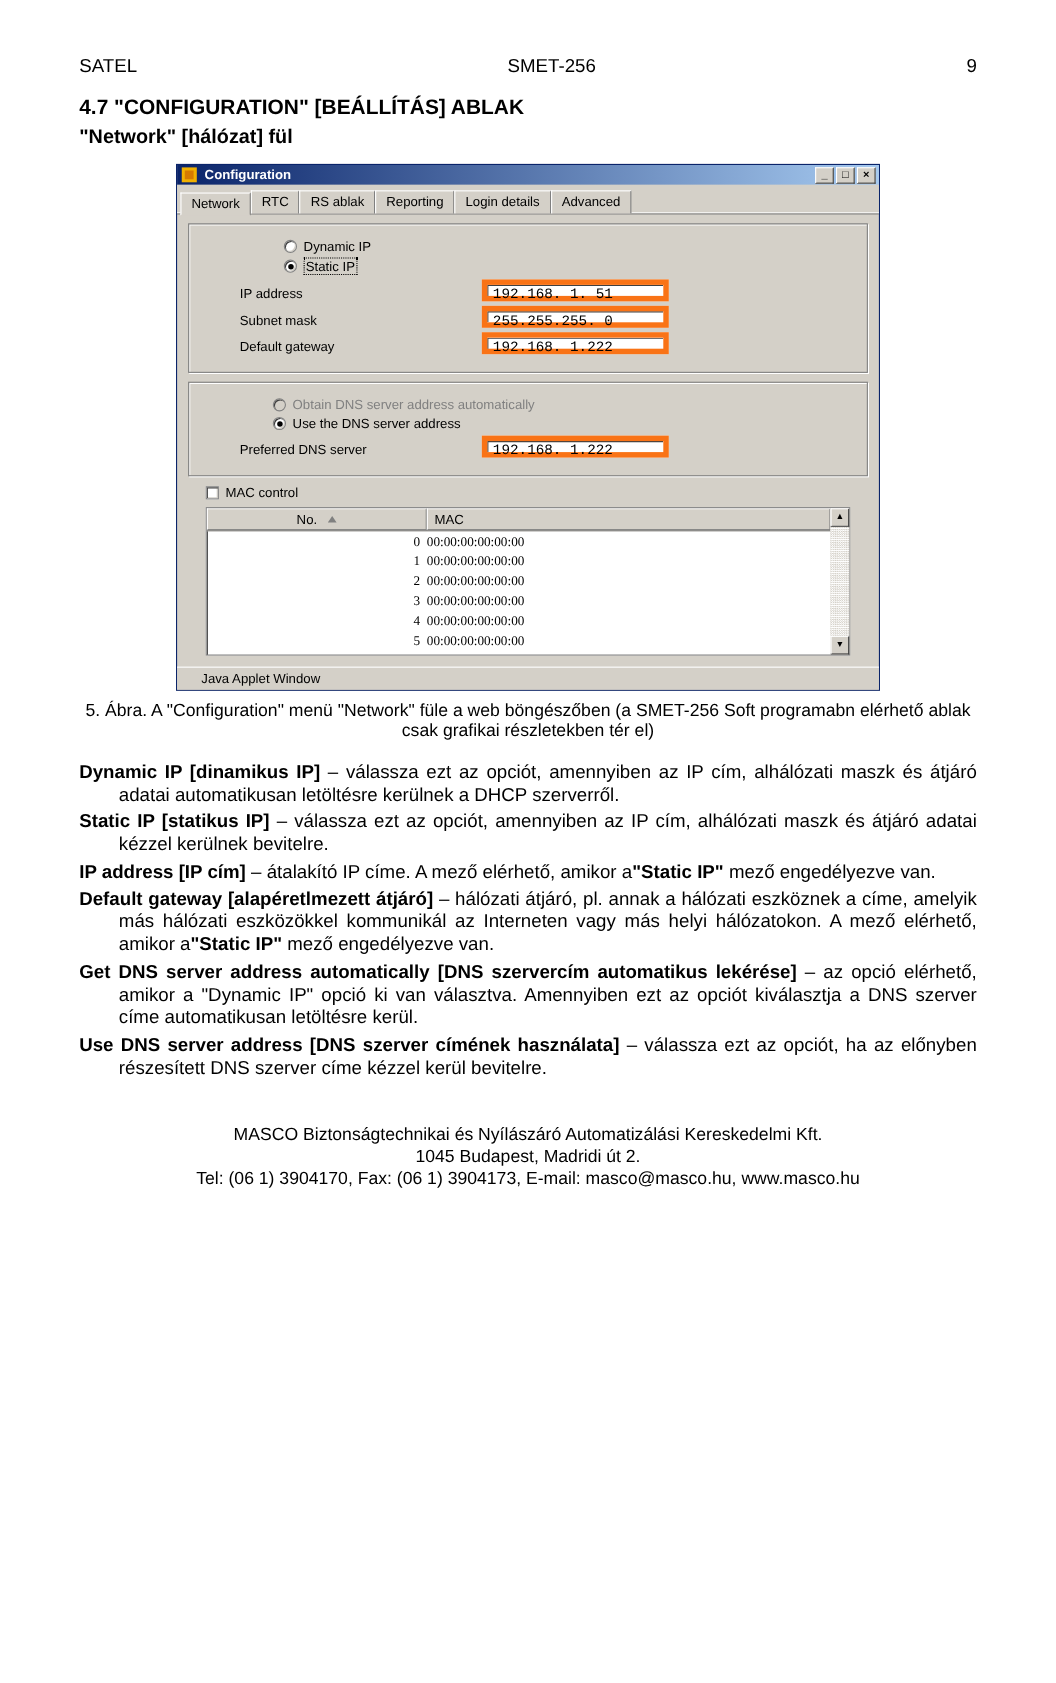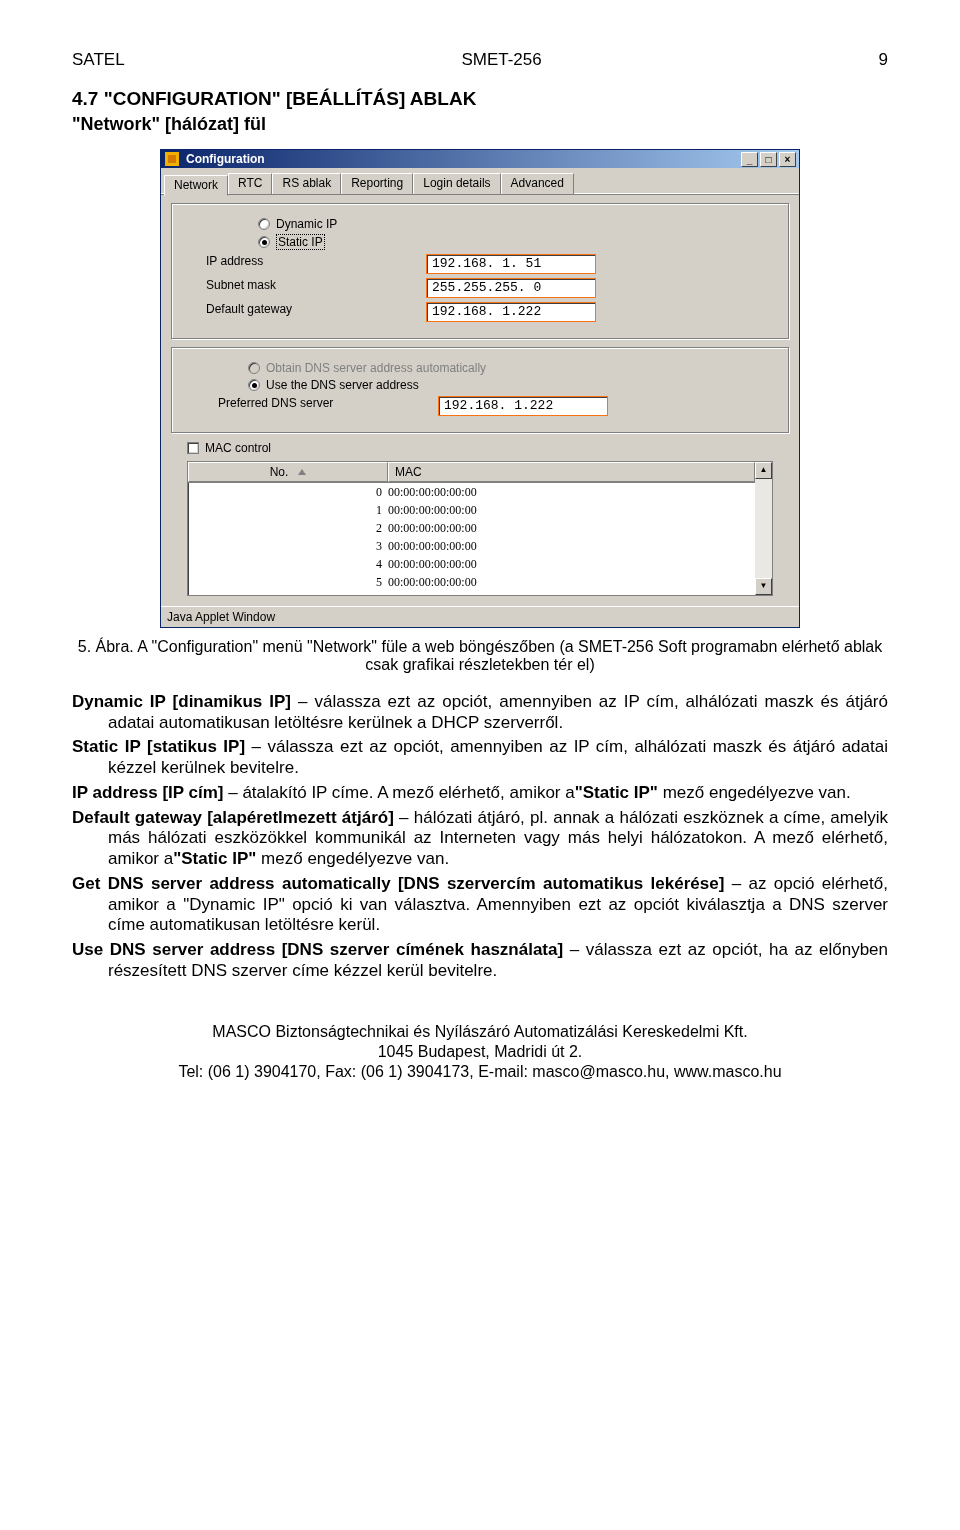--- a/index.html
+++ b/index.html
@@ -81,24 +81,24 @@
     width: 12px; height: 12px; border: 1px solid #808080; background: #fff;
     display: inline-flex; align-items: center; justify-content: center;
   }
   .radio { border-radius: 50%; box-shadow: inset 1px 1px 0 #404040, inset -1px -1px 0 #d4d0c8; }
   .radio.sel::after { content: ""; width: 5px; height: 5px; background: #000; border-radius: 50%; }
   .chk { box-shadow: inset 1px 1px 0 #404040, inset -1px -1px 0 #d4d0c8; }
   .disabled { color: #808080; }
   .disabled .radio { background: #d4d0c8; }
   .dashedfocus { border: 1px dotted #000; padding: 0 1px; }
 
-  .fieldrow { display: flex; align-items: flex-start; margin: 4px 0 4px 18px; }
+  .fieldrow { display: flex; align-items: flex-end; margin: 4px 0 4px 30px; }
   .fieldlbl { width: 220px; }
   .input {
-    background: #fff; border: 1px solid #f97316;
+    background: #fff; border: 5px solid #f97316;
     box-shadow: inset 1px 1px 0 #404040;
     height: 20px; padding: 1px 5px;
     font-family: 'Courier New', monospace; font-size: 13px;
     width: 170px;
   }
 
   .grp2 .radiorow { margin-left: 60px; }
   .grp2 .fieldrow { margin-left: 30px; }
 
   .mac-section { padding: 0 16px 4px; }
@@ -125,21 +125,21 @@
   }
   .sbtn {
     height: 17px; border-top: 1px solid #fff; border-left: 1px solid #fff;
     border-right: 1px solid #404040; border-bottom: 1px solid #404040;
     font-size: 8px; text-align: center; line-height: 14px; cursor: pointer;
   }
   .strack { flex: 1; background: repeating-conic-gradient(#d4d0c8 0% 25%, #fff 0% 50%) 50% / 2px 2px; }
 
   .statusbar {
     border-top: 1px solid #fff; background: #d4d0c8;
-    padding: 3px 6px; font-size: 12px;
+    padding: 3px 22px; font-size: 12px;
   }
 
   .caption { text-align: center; font-size: 16px; margin: 6px 0 18px; }
 
   .bodytext { font-size: 17px; line-height: 1.22; }
   .bodytext p { margin: 0 0 4px 0; text-align: justify; }
   .indent { padding-left: 36px; text-indent: -36px; }
 
   .footer { text-align: center; font-size: 16px; margin-top: 40px; line-height: 1.25; }
 

